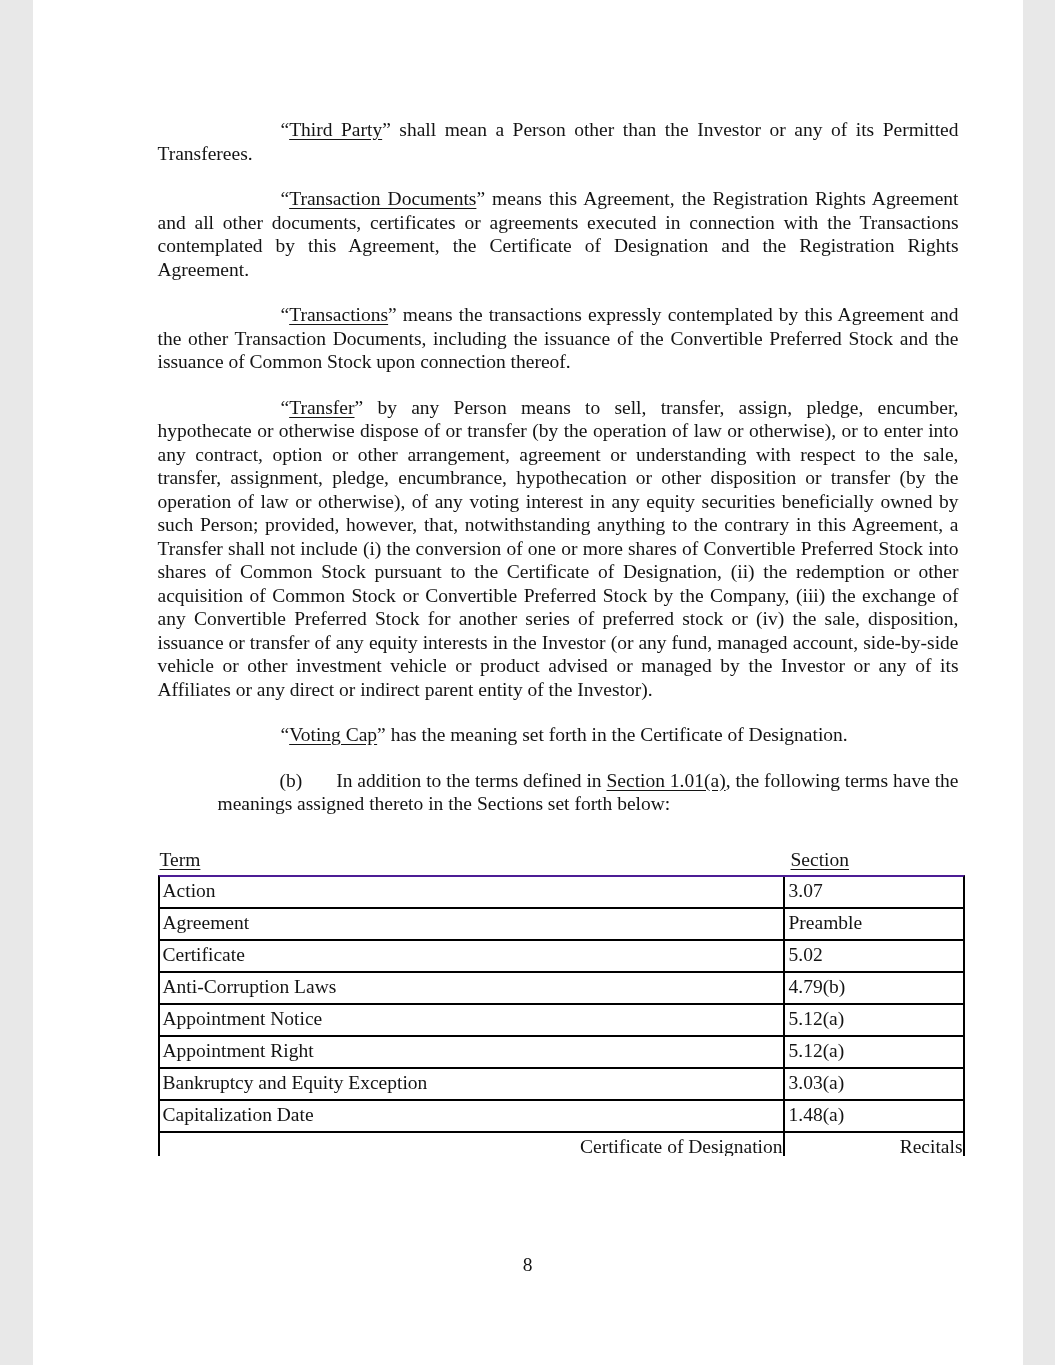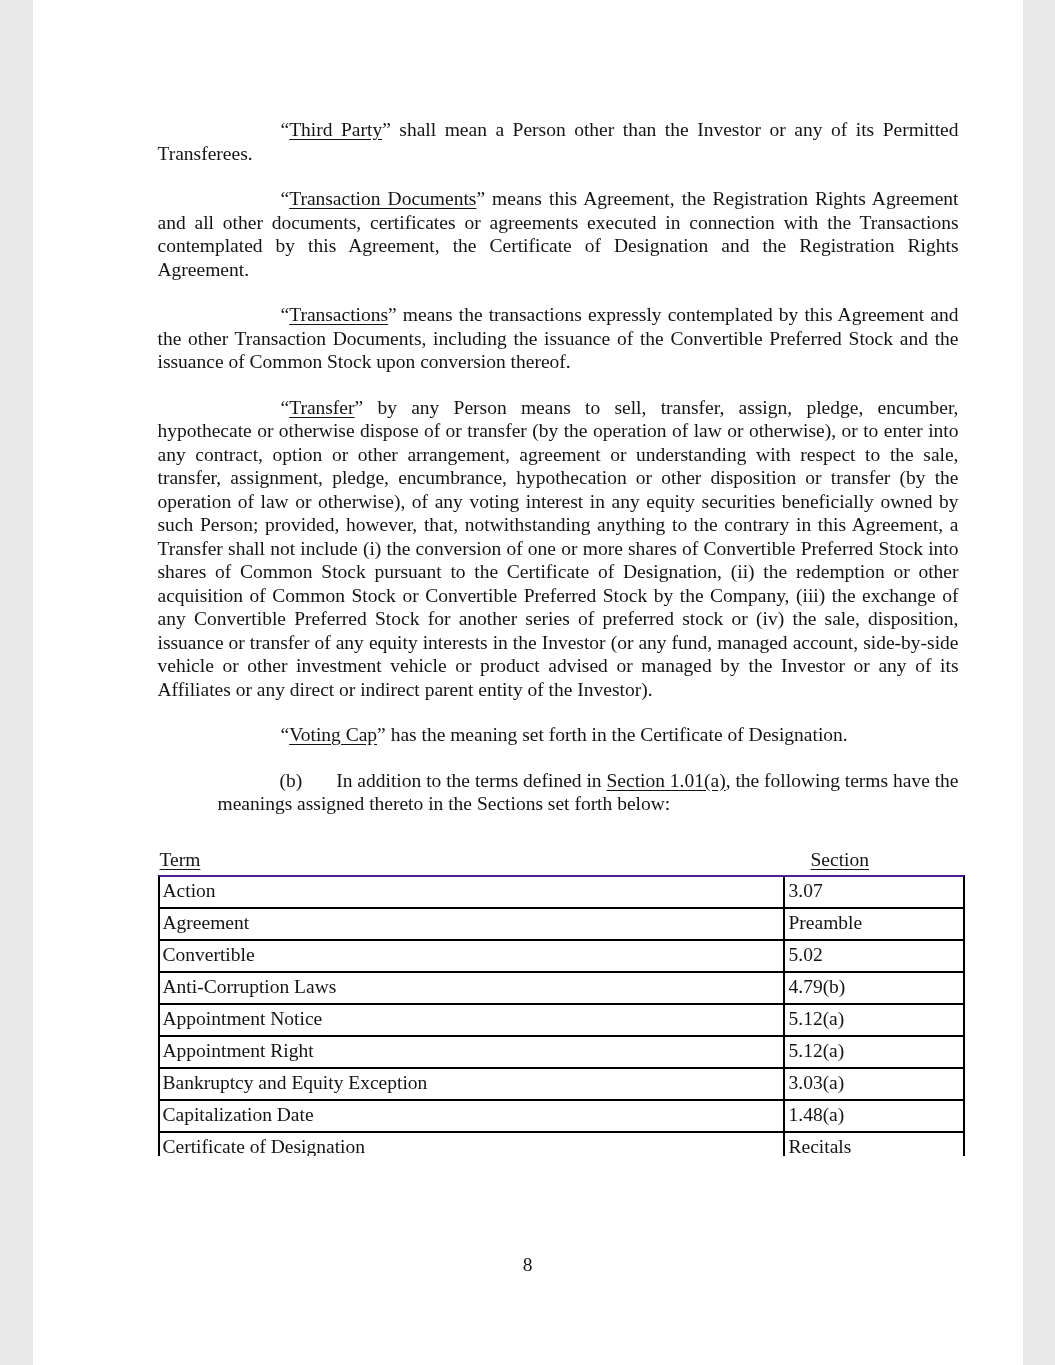--- a/index.html
+++ b/index.html
@@ -28,21 +28,20 @@
     margin-bottom: 0;
   }
   .u { text-decoration: underline; text-underline-offset: 3px; }
   .tab { display: inline-block; width: 34px; }
   
   .tbl-head {
     margin-top: 32px;
     margin-bottom: 4px;
     display: flex;
     text-align: left;
-    gap: 20px;
   }
   .tbl-head .th-term  { width: 629px; padding-left: 2px; box-sizing: border-box; }
   .tbl-head .th-section { padding-left: 4px; }
   
   .tbl {
     border-top: 2px solid #4c1d95;
     border-left: 2px solid #000;
     border-right: 2px solid #000;
     width: 807px;
     margin-left: 0;
@@ -50,20 +49,21 @@
   }
   .tbl-row {
     display: flex;
     border-bottom: 2px solid #000;
     height: 30px;
     overflow: hidden;
   }
   .tbl-row:last-child {
     border-bottom: none;
     height: 23px;
+    text-align: right;
   }
   .cell-term {
     width: 625px;
     border-right: 2px solid #000;
     box-sizing: border-box;
     padding: 2px 0 0 3px;
     overflow: hidden;
     white-space: nowrap;
   }
   .cell-section {
@@ -83,21 +83,21 @@
 </style>
 </head>
 <body>
 
 <div class="page">
 
   <p class="para"><span>“</span><span class="u">Third Party</span><span>” shall mean a Person other than the Investor or any of its Permitted Transferees.</span></p>
 
   <p class="para"><span>“</span><span class="u">Transaction Documents</span><span>” means this Agreement, the Registration Rights Agreement and all other documents, certificates or agreements executed in connection with the Transactions contemplated by this Agreement, the Certificate of Designation and the Registration Rights Agreement.</span></p>
 
-  <p class="para"><span>“</span><span class="u">Transactions</span><span>” means the transactions expressly contemplated by this Agreement and the other Transaction Documents, including the issuance of the Convertible Preferred Stock and the issuance of Common Stock upon conversion thereof.</span></p>
+  <p class="para"><span>“</span><span class="u">Transactions</span><span>” means the transactions expressly contemplated by this Agreement and the other Transaction Documents, including the issuance of the Convertible Preferred Stock and the issuance of Common Stock upon connection thereof.</span></p>
 
   <p class="para"><span>“</span><span class="u">Transfer</span><span>” by any Person means to sell, transfer, assign, pledge, encumber, hypothecate or otherwise dispose of or transfer (by the operation of law or otherwise), or to enter into any contract, option or other arrangement, agreement or understanding with respect to the sale, transfer, assignment, pledge, encumbrance, hypothecation or other disposition or transfer (by the operation of law or otherwise), of any voting interest in any equity securities beneficially owned by such Person; provided, however, that, notwithstanding anything to the contrary in this Agreement, a Transfer shall not include (i) the conversion of one or more shares of Convertible Preferred Stock into shares of Common Stock pursuant to the Certificate of Designation, (ii) the redemption or other acquisition of Common Stock or Convertible Preferred Stock by the Company, (iii) the exchange of any Convertible Preferred Stock for another series of preferred stock or (iv) the sale, disposition, issuance or transfer of any equity interests in the Investor (or any fund, managed account, side-by-side vehicle or other investment vehicle or product advised or managed by the Investor or any of its Affiliates or any direct or indirect parent entity of the Investor).</span></p>
 
   <p class="para"><span>“</span><span class="u">Voting Cap</span><span>” has the meaning set forth in the Certificate of Designation.</span></p>
 
   <p class="para para-b"><span>(b)</span><span class="tab"></span><span>In addition to the terms defined in </span><span class="u">Section 1.01(a)</span><span>, the following terms have the meanings assigned thereto in the Sections set forth below:</span></p>
 
   <div class="tbl-head">
     <div class="th-term"><span class="u">Term</span></div>
     <div class="th-section"><span class="u">Section</span></div>
@@ -106,21 +106,21 @@
   <div class="tbl">
     <div class="tbl-row">
       <div class="cell-term">Action</div>
       <div class="cell-section">3.07</div>
     </div>
     <div class="tbl-row">
       <div class="cell-term">Agreement</div>
       <div class="cell-section">Preamble</div>
     </div>
     <div class="tbl-row">
-      <div class="cell-term">Convertible</div>
+      <div class="cell-term">Certificate</div>
       <div class="cell-section">5.02</div>
     </div>
     <div class="tbl-row">
       <div class="cell-term">Anti-Corruption Laws</div>
       <div class="cell-section">4.79(b)</div>
     </div>
     <div class="tbl-row">
       <div class="cell-term">Appointment Notice</div>
       <div class="cell-section">5.12(a)</div>
     </div>

